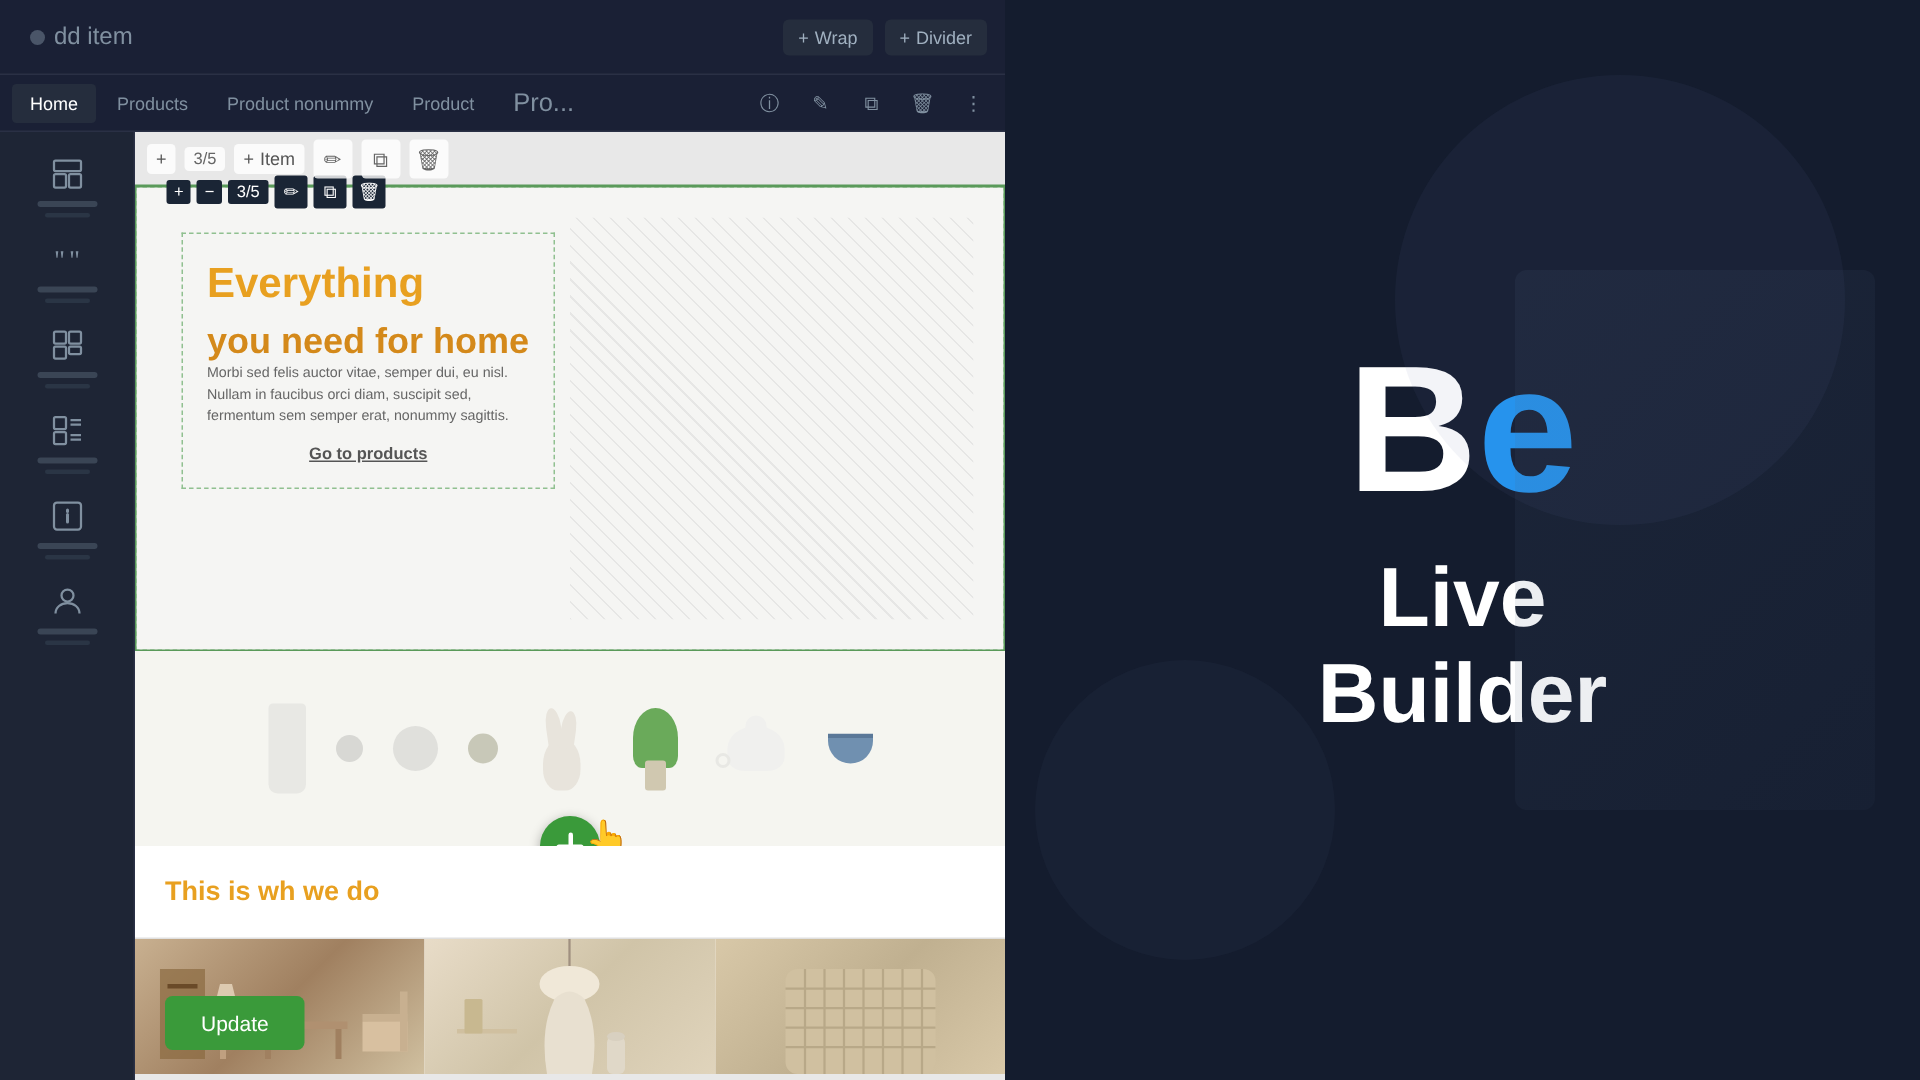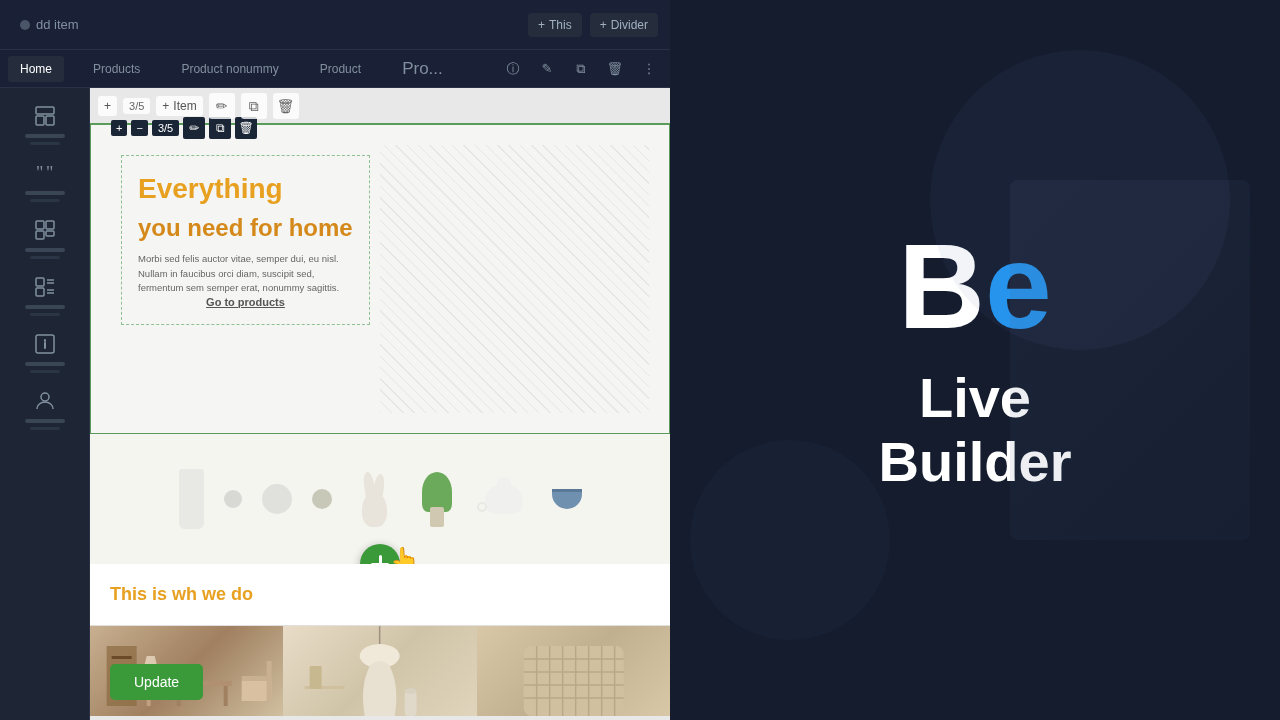--- a/index.html
+++ b/index.html
@@ -32,21 +32,21 @@
       padding: 0 12px;
       gap: 8px;
       border-bottom: 1px solid #2a3045;
     }
 
     .toolbar-add-item {
       display: flex;
       align-items: center;
       gap: 6px;
       color: #8090a0;
-      font-size: 13px;
+      font-size: 16px;
       padding: 4px 8px;
     }
 
     .toolbar-add-item .dot {
       width: 10px;
       height: 10px;
       border-radius: 50%;
       background: #4a5568;
     }
 
@@ -69,21 +69,21 @@
     .divider-btn { background: #252d3d; }
 
     
     .nav-tabs {
       height: 38px;
       background: #1a2035;
       display: flex;
       align-items: center;
       padding: 0 8px;
       border-bottom: 1px solid #2a3045;
-      gap: 17px;
+      gap: 2px;
     }
 
     .nav-tab {
       padding: 6px 12px;
       font-size: 12px;
       color: #8090a0;
       cursor: pointer;
       border-radius: 3px;
     }
 
@@ -307,28 +307,27 @@
       color: #e8a020;
       line-height: 1.2;
       margin-bottom: 8px;
     }
 
     .hero-title-sub {
       font-size: 24px;
       font-weight: 700;
       color: #d4891a;
       line-height: 1.2;
-      margin-bottom: 10px;
     }
 
     .hero-body-text {
       font-size: 9.5px;
       color: #666;
       line-height: 1.5;
-      margin-bottom: 1px;
+      margin-bottom: 12px;
     }
 
     .hero-cta {
       font-size: 11px;
       color: #555;
       text-decoration: underline;
       cursor: pointer;
       display: block;
       text-align: center;
       font-weight: bold;
@@ -542,21 +541,21 @@
 <div class="builder-panel">
 
   <div class="top-toolbar">
     <div class="toolbar-add-item">
       <div class="dot"></div>
       <span>dd item</span>
     </div>
     <div class="toolbar-spacer"></div>
     <button class="toolbar-btn wrap-btn">
       <span>+</span>
-      <span>This</span>
+      <span>Wrap</span>
     </button>
     <button class="toolbar-btn divider-btn">
       <span>+</span>
       <span>Divider</span>
     </button>
   </div>
 
   <div class="nav-tabs">
     <div class="nav-tab active">Home</div>
     <div class="nav-tab">Products</div>

